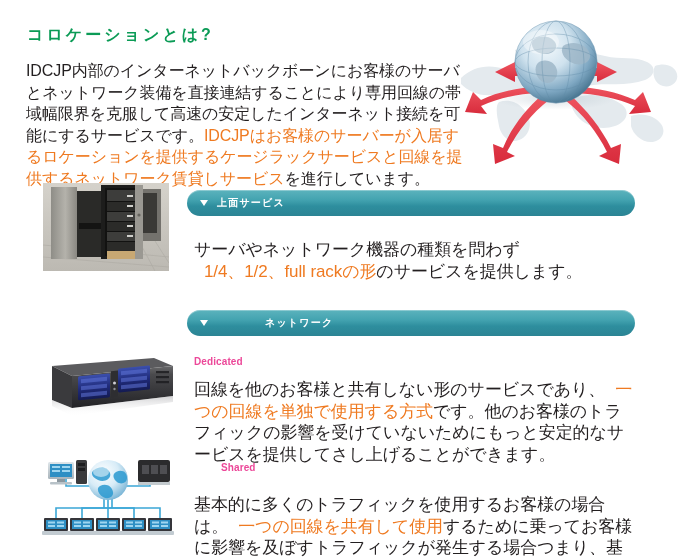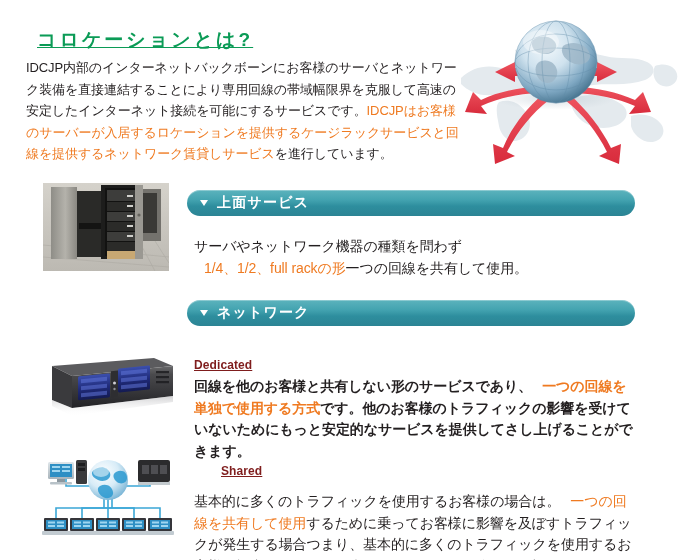--- a/index.html
+++ b/index.html
@@ -14,37 +14,36 @@
     position: relative;
     overflow: hidden;
     font-family: "Liberation Sans", "DejaVu Sans", sans-serif;
     color: #231f20;
     -webkit-font-smoothing: antialiased;
   }
 
   
   .page-title {
     position: absolute;
-    left: 37px;
+    left: 27px;
     top: 14px;
-    font-size: 19px;
+    font-size: 16px;
     font-weight: bold;
     letter-spacing: 3.0px;
     color: #0b9b56;
     white-space: nowrap;
-    text-decoration: underline;
   }
 
   
   .intro {
     position: absolute;
     left: 26px;
     top: 44px;
     width: 440px;
-    font-size: 13px;
+    font-size: 16px;
     line-height: 21.5px;
     letter-spacing: -0.1px;
     color: #231f20;
   }
   .intro .hl { color: #ef7a21; }
 
   
   .globe-art {
     position: absolute;
     left: 455px;
@@ -76,50 +75,49 @@
   .pill-arrow {
     width: 0; height: 0;
     border-left: 4.5px solid transparent;
     border-right: 4.5px solid transparent;
     border-top: 6px solid #ffffff;
     margin-right: 9px;
     flex: 0 0 auto;
   }
   .pill-label {
     color: #ffffff;
-    font-size: 14px;
+    font-size: 10px;
     font-weight: bold;
     letter-spacing: 1.2px;
     white-space: nowrap;
   }
 
   #pill-upper   { top: 190px; }
-  #pill-network { top: 300px; }
+  #pill-network { top: 310px; gap: 48px; }
 
   
   .body-copy {
     position: absolute;
-    font-size: 14px;
+    font-size: 17px;
     line-height: 21.5px;
     letter-spacing: -0.1px;
     color: #231f20;
   }
   .body-copy .hl { color: #ef7a21; margin-left: 10px; }
 
   #upper-copy   { left: 194px; top: 222px; width: 440px; }
-  #dedicated-copy { left: 194px; top: 362px; width: 440px; font-weight: bold; }
+  #dedicated-copy { left: 194px; top: 362px; width: 440px; }
   #shared-copy    { left: 194px; top: 477px; width: 442px; }
 
   .sub-head {
     position: absolute;
-    font-size: 12px;
+    font-size: 10px;
     font-weight: bold;
-    color: #7f1d1d;
+    color: #ec4899;
     letter-spacing: 0.1px;
-    text-decoration: underline;
   }
   #dedicated-head { left: 194px; top: 346px; }
   #shared-head    { left: 194px; top: 452px; margin-left: 27px; }
 
   
   .art { position: absolute; overflow: hidden; }
   .art svg { display: block; }
 
   #art-rack    { left: 43px;  top: 183px; width: 126px; height: 88px; }
   #art-server  { left: 42px;  top: 352px; width: 133px; height: 72px; }
@@ -252,21 +250,21 @@
       <rect x="84" y="52" width="6" height="2"></rect>
     </g>
 
     <rect x="64" y="68" width="28" height="8" fill="#c8a873"></rect>
 
     <rect x="92" y="2" width="8" height="74" fill="#9a9892"></rect>
     <circle cx="96" cy="32" r="1.6" fill="#66645f"></circle>
   </svg>
 </div>
 
-<p class="body-copy" id="upper-copy"><span>サーバやネットワーク機器の種類を問わず</span><br><span class="hl">1/4、1/2、full rackの形</span><span>一つの回線を共有して使用。</span></p>
+<p class="body-copy" id="upper-copy"><span>サーバやネットワーク機器の種類を問わず</span><br><span class="hl">1/4、1/2、full rackの形</span><span>のサービスを提供します。</span></p>
 
 <div class="pill" id="pill-network">
   <span class="pill-arrow"></span>
   <span class="pill-label">ネットワーク</span>
 </div>
 
 <div class="art" id="art-server">
   <svg width="133" height="72" viewBox="0 0 133 72" aria-hidden="true">
     <defs>
       <linearGradient id="gCase" x1="0" y1="0" x2="0" y2="1">

